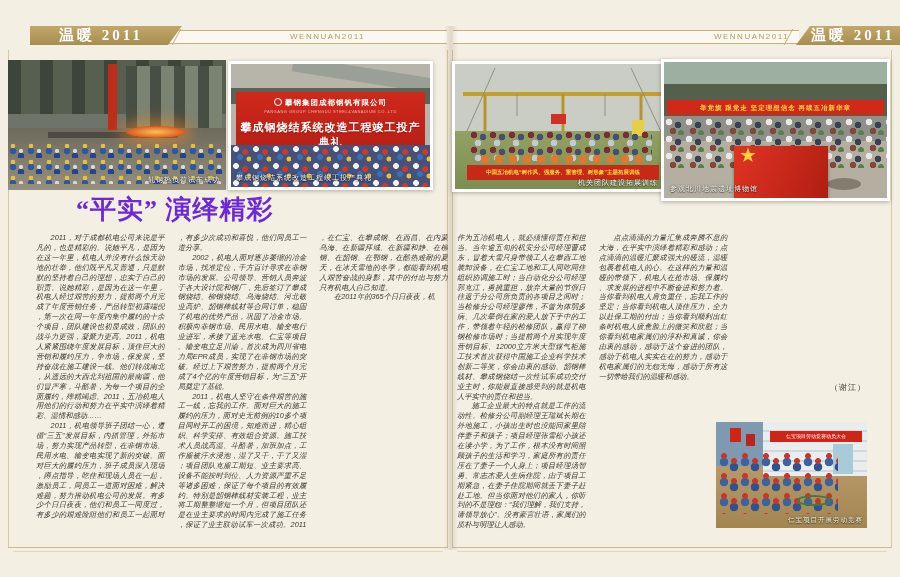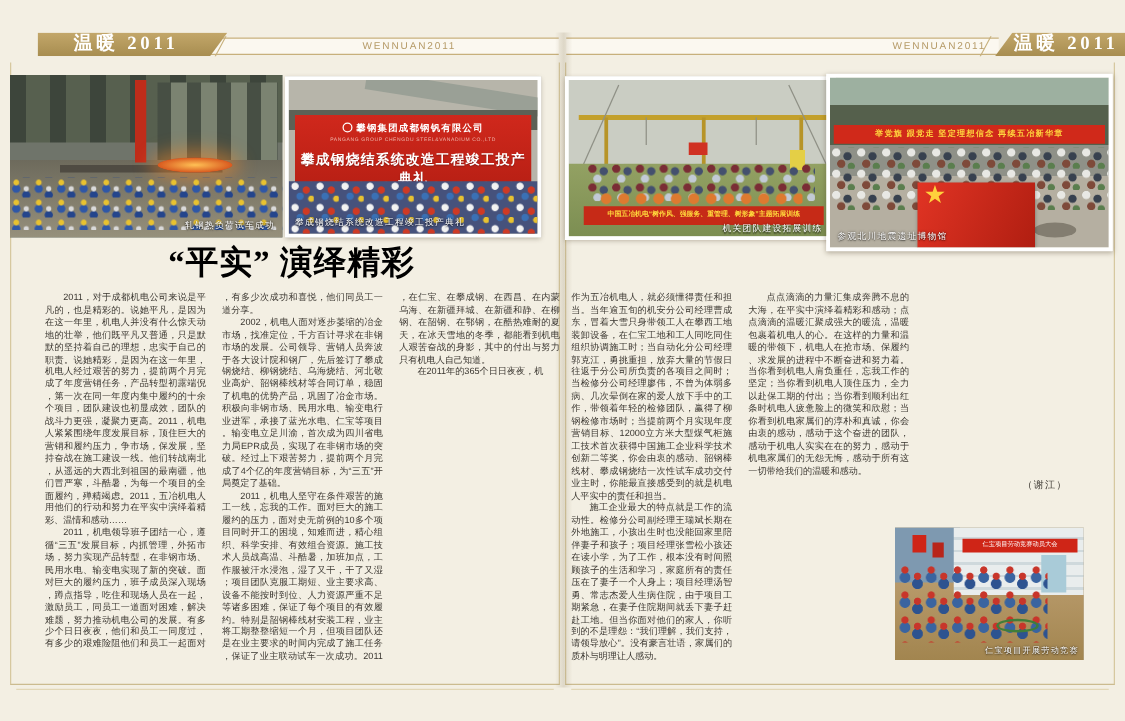--- a/index.html
+++ b/index.html
@@ -141,32 +141,32 @@
         radial-gradient(circle at 6px 4px,  #c8352a 2.6px, transparent 3.2px),
         radial-gradient(circle at 6px 10px, #3a64a0 4px, transparent 4.6px),
         radial-gradient(circle at 16px 9px, #c8352a 2.6px, transparent 3.2px),
         radial-gradient(circle at 16px 15px,#2d5390 4px, transparent 4.6px);
       background-size:21px 20px; }
   .p5-hose { position:absolute; right:36px; bottom:22px; width:34px; height:11px;
       border:2px solid #3f7d3a; border-radius:50%; background:transparent; }
 
   
   #headline { position:absolute; left:76px; top:192px; width:256px; height:36px;
-      color:#000000; font-family:"Liberation Serif",serif; font-weight:bold;
-      font-size:26px; letter-spacing:1px; text-align:right; }
+      color:#6d28d9; font-family:"Liberation Serif",serif; font-weight:bold;
+      font-size:26px; letter-spacing:1px; text-align:left; }
   .body { position:absolute; top:233px; width:412px; height:300px;
       column-count:3; column-gap:13px; column-fill:auto;
       font-size:7.3px; line-height:9.9px; color:#3b3731;
       text-align:justify; word-break:break-all; line-break:anywhere; overflow:hidden; }
   #body-left  { left:36px; }
   #body-right { left:457px; }
-  .body p { margin:0; text-indent:2em; }
+  .body p { margin:0; text-indent:2em;font-style:italic; }
   #body-right p:first-child { text-indent:0; }
-  #byline { position:absolute; left:818px; top:382px; width:82px;
-      font-size:8px; color:#3b3731; letter-spacing:1px; }
+  #byline { position:absolute; left:784px; top:382px; width:82px;
+      font-size:8px; color:#3b3731; text-align:right; letter-spacing:1px; }
 </style>
 </head>
 <body>
 
 <div id="canvas">
 
   <div id="strip-left" class="code-strip">WENNUAN2011</div>
   <div id="strip-right" class="code-strip">WENNUAN2011</div>
   <div id="slash-left" class="slash"></div>
   <div id="slash-right" class="slash"></div>

